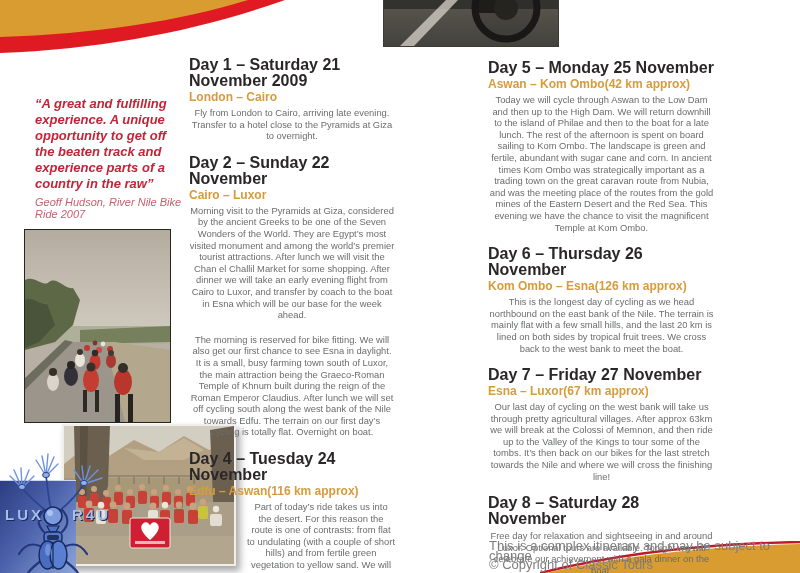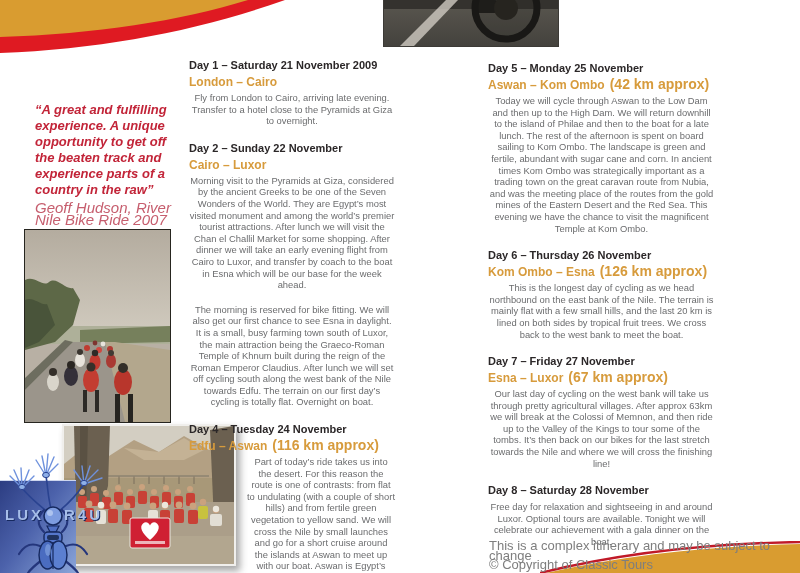--- a/index.html
+++ b/index.html
@@ -7,42 +7,42 @@
   .page{position:relative;width:800px;height:573px;background:#ffffff;overflow:hidden;margin:0 auto;}
 
   
   .swoosh-tl{position:absolute;left:0;top:0;width:300px;height:62px;}
   .swoosh-br{position:absolute;right:0;bottom:0;width:260px;height:32px;}
 
   
   .photo-top{position:absolute;left:383px;top:0;width:176px;height:47px;border:1px solid #3c3a36;border-top:none;box-sizing:border-box;overflow:hidden;}
 
   
-  .quote{position:absolute;left:35px;top:102px;width:152px;color:#c22438;}
+  .quote{position:absolute;left:35px;top:96px;width:152px;color:#c22438;}
   .quote-text{font-size:13px;font-weight:bold;font-style:italic;line-height:16px;margin:0;}
-  .quote-attr{font-size:15px;font-style:italic;color:#c65e6e;margin:4px 0 0;line-height:12px;}
+  .quote-attr{font-size:11px;font-style:italic;color:#c65e6e;margin:4px 0 0;line-height:12px;}
 
   
   .photo-ride{position:absolute;left:24px;top:229px;width:145px;height:192px;border:1.5px solid #26251f;box-sizing:content-box;background:#b8b0a4;}
   .photo-group{position:absolute;left:62px;top:424px;width:170px;height:138px;border:2px solid #f0efec;box-shadow:4px 5px 7px rgba(60,60,60,.45);background:#a89878;}
 
   
   .logo-box{position:absolute;left:0;top:480px;width:76px;height:93px;background:linear-gradient(125deg,#2c3d82 0%,#4c62ab 45%,#8ba6da 100%);border-top:1px solid #cdd6ee;}
   .logo-art{position:absolute;left:6px;top:442px;width:104px;height:131px;}
   .logo-text{position:absolute;left:0;top:506px;width:120px;font-size:15px;font-weight:bold;letter-spacing:3px;color:#a6bee9;text-shadow:1px 1px 0 #16295f;}
   .logo-lux{position:absolute;left:5px;top:0;}
-  .logo-r4u{position:absolute;left:64px;top:0;}
+  .logo-r4u{position:absolute;left:72px;top:0;}
 
   
   .colA{position:absolute;left:189px;top:57px;width:206px;}
   .colB{position:absolute;left:488px;top:60px;width:227px;}
   .day-block{margin:0 0 13px 0;}
-  .day-title{font-size:11px;font-weight:bold;color:#2b2728;margin:0 0 1px 0;line-height:16px;}
+  .day-title{font-size:16px;font-weight:bold;color:#2b2728;margin:0 0 1px 0;line-height:16px;}
   .day-route{font-size:12px;font-weight:bold;color:#d79b3c;margin:0;line-height:14px;}
-  .day-dist{font-size:14px;margin-left:5px;}
+  .day-dist{font-size:12px;}
   .day-body{font-size:9.4px;line-height:11.6px;color:#6b6c6e;margin:3px 0 0 0;text-align:center;}
   .wrap-spacer{float:left;width:58px;height:122px;margin-top:24px;}
 
   .footer{position:absolute;left:489px;top:541px;font-size:13px;line-height:9.5px;color:#7e7e7e;}
 </style>
 </head>
 <body>
 
 <div class="page">
 

